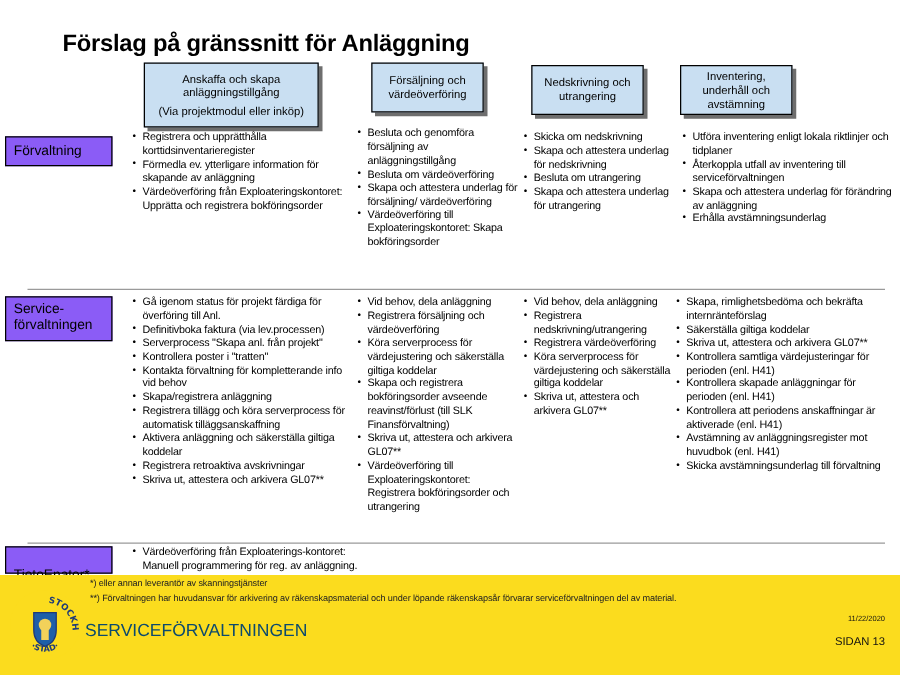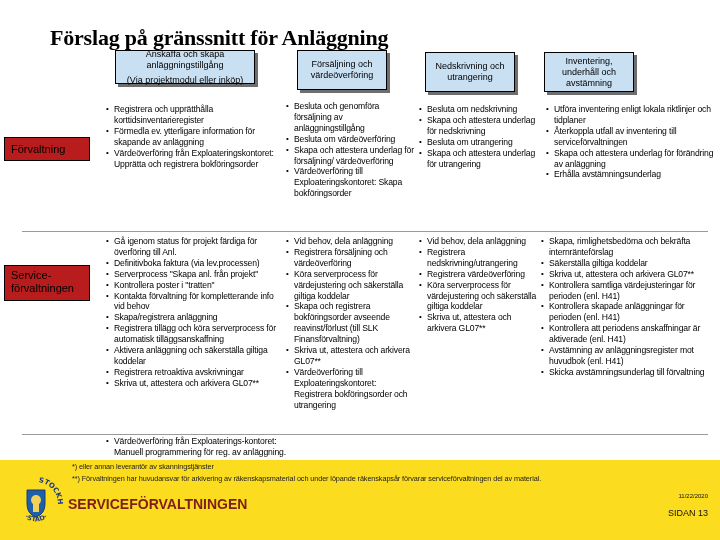--- a/index.html
+++ b/index.html
@@ -1,62 +1,62 @@
 <!DOCTYPE html>
 <html><head>
   <meta charset="utf-8">
   <style>
     * { box-sizing: border-box; margin: 0; padding: 0; }
     html, body { width: 720px; height: 540px; background: #ffffff; overflow: hidden; }
     body { position: relative; font-family: "Liberation Sans", "DejaVu Sans", sans-serif; color: #000; }
 
     .title {
       position: absolute; left: 50px; top: 25px;
-      font-family: Liberation Serif, serif;
-      font-size: 22px; font-weight: bold; letter-spacing: -0.2px;
+      font-family: Liberation Sans, sans-serif;
+      font-size: 19px; font-weight: bold; letter-spacing: -0.2px;
     }
 
     .col-header {
       position: absolute; background: #c9dff2; border: 1px solid #000;
       box-shadow: 3px 3px 0 #6e6e6e;
       font-size: 9px; line-height: 11px; text-align: center;
       display: flex; flex-direction: column; align-items: center; justify-content: center;
       padding: 2px 4px;
     }
     .col-header .sub { margin-top: 4px; }
 
     .row-label {
       position: absolute; left: 4px; width: 86px;
-      background: #b91c1c; border: 1px solid #000;
-      font-size: 10px; line-height: 13px; padding: 3px 6px; margin-top: 28px;
+      background: #8b5cf6; border: 1px solid #000;
+      font-size: 10px; line-height: 13px; padding: 3px 6px;
     }
 
     .sep { position: absolute; left: 22px; right: 12px; height: 1px; background: #9a9a9a; }
 
     .cell { position: absolute; font-size: 8.6px; line-height: 10.9px; letter-spacing: -0.15px; }
     .cell ul { list-style: none; }
     .cell li { position: relative; padding-left: 8px; }
     .cell li::before { content: "\2022"; position: absolute; left: 0; top: 0; font-size: 8px; }
 
     .footer {
       position: absolute; left: 0; top: 460px; width: 720px; height: 80px;
       background: #fbdc1e;
     }
     .note { position: absolute; left: 72px; font-size: 7.3px; color: #222; letter-spacing: -0.1px; white-space: nowrap; }
-    .org-name { position: absolute; left: 68px; top: 36px; font-size: 14px; color: #7f1d1d; letter-spacing: 0px; font-weight: bold; }
+    .org-name { position: absolute; left: 68px; top: 36px; font-size: 14px; color: #0c4a6e; letter-spacing: 0px; }
     .date { position: absolute; right: 12px; top: 33px; font-size: 6px; color: #111; }
     .page-no { position: absolute; right: 12px; top: 48px; font-size: 9px; color: #111; }
     .logo { position: absolute; left: 6px; top: 10px; width: 60px; height: 60px; }
   </style>
 </head>
 <body>
 
 <div class="title">Förslag på gränssnitt för Anläggning</div>
 
-<div class="col-header" style="left:115px; top:50px; width:140px; height:34px;">
+<div class="col-header" style="left:115px; top:50px; width:140px; height:52px;">
   <div>Anskaffa och skapa anläggningstillgång</div>
   <div class="sub">(Via projektmodul eller inköp)</div>
 </div>
 <div class="col-header" style="left:297px; top:50px; width:90px; height:40px;">
   <div>Försäljning och värdeöverföring</div>
 </div>
 <div class="col-header" style="left:425px; top:52px; width:90px; height:40px;">
   <div>Nedskrivning och utrangering</div>
 </div>
 <div class="col-header" style="left:544px; top:52px; width:90px; height:40px;">
@@ -75,21 +75,21 @@
 <div class="cell" style="left:286px; top:101px; width:128px;">
   <ul>
     <li>Besluta och genomföra försäljning av anläggningstillgång</li>
     <li>Besluta om värdeöverföring</li>
     <li>Skapa och attestera underlag för försäljning/ värdeöverföring</li>
     <li>Värdeöverföring till Exploateringskontoret: Skapa bokföringsorder</li>
   </ul>
 </div>
 <div class="cell" style="left:419px; top:104px; width:118px;">
   <ul>
-    <li>Besluta om nedskrivning</li>
+    <li>Skicka om nedskrivning</li>
     <li>Skapa och attestera underlag för nedskrivning</li>
     <li>Besluta om utrangering</li>
     <li>Skapa och attestera underlag för utrangering</li>
   </ul>
 </div>
 <div class="cell" style="left:546px; top:104px; width:168px;">
   <ul>
     <li>Utföra inventering enligt lokala riktlinjer och tidplaner</li>
     <li>Återkoppla utfall av inventering till serviceförvaltningen</li>
     <li>Skapa och attestera underlag för förändring av anläggning</li>

